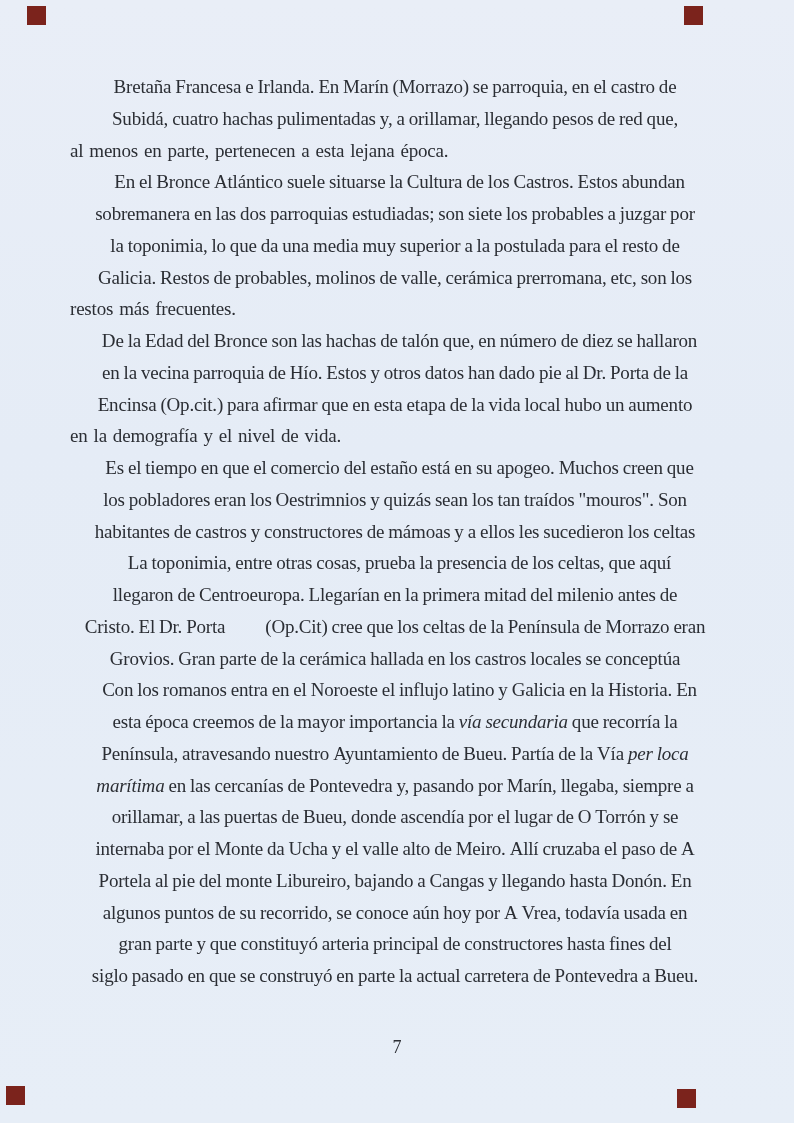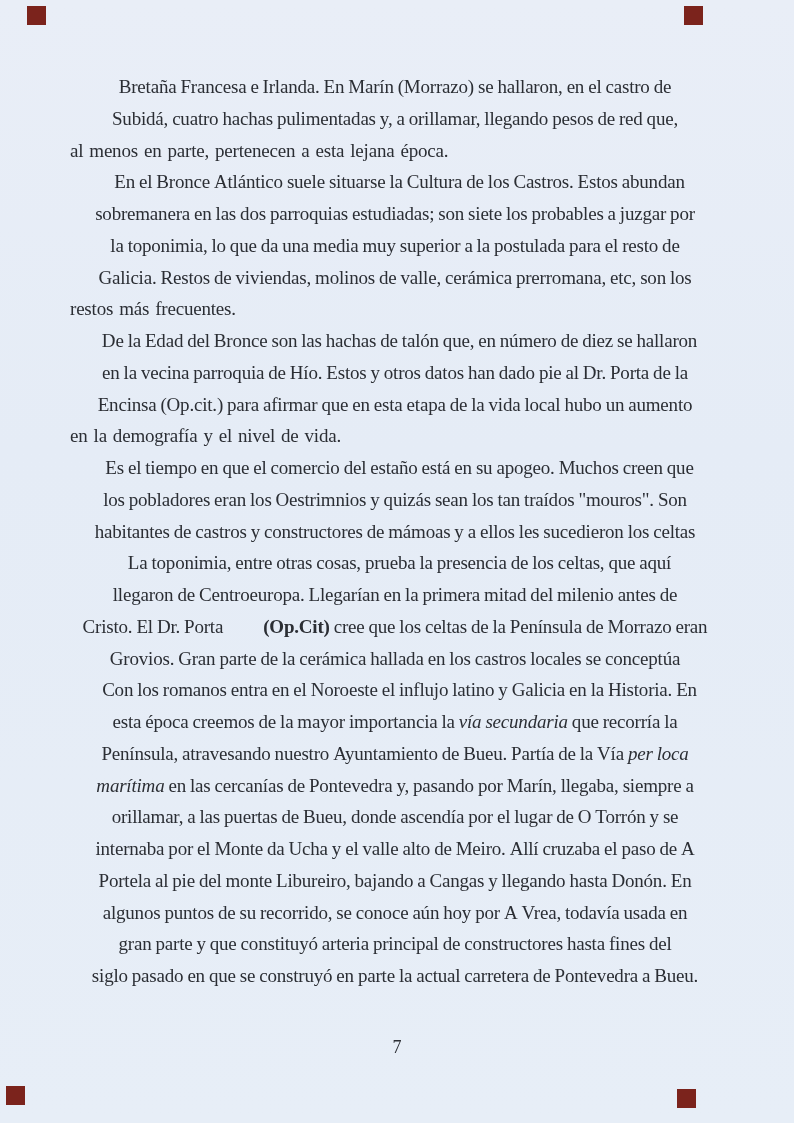--- a/index.html
+++ b/index.html
@@ -29,45 +29,45 @@
   }
   .line {
     display: flex; flex-wrap: nowrap; align-items: baseline;
     gap: 6px; height: 31.75px; line-height: 31.75px;
     white-space: pre; overflow: visible;
   }
   .line.just { justify-content: center; gap: 4px; }
   .line.ind  { padding-left: 9px; }
   .w  { flex: 0 0 auto; }
   .it { font-style: italic; }
-  .bd { font-weight: 700; margin-left: 36px; }
+  .bd { font-weight: 400; margin-left: 36px; }
 
   .page-number {
     position: absolute; left: 0; top: 1036px; width: 100%;
     text-align: center; font-size: 18px; line-height: 22px;
     letter-spacing: 0;
   }
 </style>
 </head>
 <body>
 
 <div class="page">
   <div class="corner-mark c-tl"></div>
   <div class="corner-mark c-tr"></div>
   <div class="corner-mark c-bl"></div>
   <div class="corner-mark c-br"></div>
 
   <div class="text-block">
-      <div class="line just"><span class="w">Bretaña</span><span class="w">Francesa</span><span class="w">e</span><span class="w">Irlanda.</span><span class="w">En</span><span class="w">Marín</span><span class="w">(Morrazo)</span><span class="w">se</span><span class="w">hallaron,</span><span class="w">en</span><span class="w">el</span><span class="w">castro</span><span class="w">de</span></div>
+      <div class="line just"><span class="w">Bretaña</span><span class="w">Francesa</span><span class="w">e</span><span class="w">Irlanda.</span><span class="w">En</span><span class="w">Marín</span><span class="w">(Morrazo)</span><span class="w">se</span><span class="w">parroquia,</span><span class="w">en</span><span class="w">el</span><span class="w">castro</span><span class="w">de</span></div>
       <div class="line just"><span class="w">Subidá,</span><span class="w">cuatro</span><span class="w">hachas</span><span class="w">pulimentadas</span><span class="w">y,</span><span class="w">a</span><span class="w">orillamar,</span><span class="w">llegando</span><span class="w">pesos</span><span class="w">de</span><span class="w">red</span><span class="w">que,</span></div>
       <div class="line"><span class="w">al</span><span class="w">menos</span><span class="w">en</span><span class="w">parte,</span><span class="w">pertenecen</span><span class="w">a</span><span class="w">esta</span><span class="w">lejana</span><span class="w">época.</span></div>
       <div class="line just ind"><span class="w">En</span><span class="w">el</span><span class="w">Bronce</span><span class="w">Atlántico</span><span class="w">suele</span><span class="w">situarse</span><span class="w">la</span><span class="w">Cultura</span><span class="w">de</span><span class="w">los</span><span class="w">Castros.</span><span class="w">Estos</span><span class="w">abundan</span></div>
       <div class="line just"><span class="w">sobremanera</span><span class="w">en</span><span class="w">las</span><span class="w">dos</span><span class="w">parroquias</span><span class="w">estudiadas;</span><span class="w">son</span><span class="w">siete</span><span class="w">los</span><span class="w">probables</span><span class="w">a</span><span class="w">juzgar</span><span class="w">por</span></div>
       <div class="line just"><span class="w">la</span><span class="w">toponimia,</span><span class="w">lo</span><span class="w">que</span><span class="w">da</span><span class="w">una</span><span class="w">media</span><span class="w">muy</span><span class="w">superior</span><span class="w">a</span><span class="w">la</span><span class="w">postulada</span><span class="w">para</span><span class="w">el</span><span class="w">resto</span><span class="w">de</span></div>
-      <div class="line just"><span class="w">Galicia.</span><span class="w">Restos</span><span class="w">de</span><span class="w">viviendas,</span><span class="w">molinos</span><span class="w">de</span><span class="w">valle,</span><span class="w">cerámica</span><span class="w">prerromana,</span><span class="w">etc,</span><span class="w">son</span><span class="w">los</span></div>
+      <div class="line just"><span class="w">Galicia.</span><span class="w">Restos</span><span class="w">de</span><span class="w">probables,</span><span class="w">molinos</span><span class="w">de</span><span class="w">valle,</span><span class="w">cerámica</span><span class="w">prerromana,</span><span class="w">etc,</span><span class="w">son</span><span class="w">los</span></div>
       <div class="line"><span class="w">restos</span><span class="w">más</span><span class="w">frecuentes.</span></div>
       <div class="line just ind"><span class="w">De</span><span class="w">la</span><span class="w">Edad</span><span class="w">del</span><span class="w">Bronce</span><span class="w">son</span><span class="w">las</span><span class="w">hachas</span><span class="w">de</span><span class="w">talón</span><span class="w">que,</span><span class="w">en</span><span class="w">número</span><span class="w">de</span><span class="w">diez</span><span class="w">se</span><span class="w">hallaron</span></div>
       <div class="line just"><span class="w">en</span><span class="w">la</span><span class="w">vecina</span><span class="w">parroquia</span><span class="w">de</span><span class="w">Hío.</span><span class="w">Estos</span><span class="w">y</span><span class="w">otros</span><span class="w">datos</span><span class="w">han</span><span class="w">dado</span><span class="w">pie</span><span class="w">al</span><span class="w">Dr.</span><span class="w">Porta</span><span class="w">de</span><span class="w">la</span></div>
       <div class="line just"><span class="w">Encinsa</span><span class="w">(Op.cit.)</span><span class="w">para</span><span class="w">afirmar</span><span class="w">que</span><span class="w">en</span><span class="w">esta</span><span class="w">etapa</span><span class="w">de</span><span class="w">la</span><span class="w">vida</span><span class="w">local</span><span class="w">hubo</span><span class="w">un</span><span class="w">aumento</span></div>
       <div class="line"><span class="w">en</span><span class="w">la</span><span class="w">demografía</span><span class="w">y</span><span class="w">el</span><span class="w">nivel</span><span class="w">de</span><span class="w">vida.</span></div>
       <div class="line just ind"><span class="w">Es</span><span class="w">el</span><span class="w">tiempo</span><span class="w">en</span><span class="w">que</span><span class="w">el</span><span class="w">comercio</span><span class="w">del</span><span class="w">estaño</span><span class="w">está</span><span class="w">en</span><span class="w">su</span><span class="w">apogeo.</span><span class="w">Muchos</span><span class="w">creen</span><span class="w">que</span></div>
       <div class="line just"><span class="w">los</span><span class="w">pobladores</span><span class="w">eran</span><span class="w">los</span><span class="w">Oestrimnios</span><span class="w">y</span><span class="w">quizás</span><span class="w">sean</span><span class="w">los</span><span class="w">tan</span><span class="w">traídos</span><span class="w">"mouros".</span><span class="w">Son</span></div>
       <div class="line just"><span class="w">habitantes</span><span class="w">de</span><span class="w">castros</span><span class="w">y</span><span class="w">constructores</span><span class="w">de</span><span class="w">mámoas</span><span class="w">y</span><span class="w">a</span><span class="w">ellos</span><span class="w">les</span><span class="w">sucedieron</span><span class="w">los</span><span class="w">celtas</span></div>
       <div class="line just ind"><span class="w">La</span><span class="w">toponimia,</span><span class="w">entre</span><span class="w">otras</span><span class="w">cosas,</span><span class="w">prueba</span><span class="w">la</span><span class="w">presencia</span><span class="w">de</span><span class="w">los</span><span class="w">celtas,</span><span class="w">que</span><span class="w">aquí</span></div>
       <div class="line just"><span class="w">llegaron</span><span class="w">de</span><span class="w">Centroeuropa.</span><span class="w">Llegarían</span><span class="w">en</span><span class="w">la</span><span class="w">primera</span><span class="w">mitad</span><span class="w">del</span><span class="w">milenio</span><span class="w">antes</span><span class="w">de</span></div>

